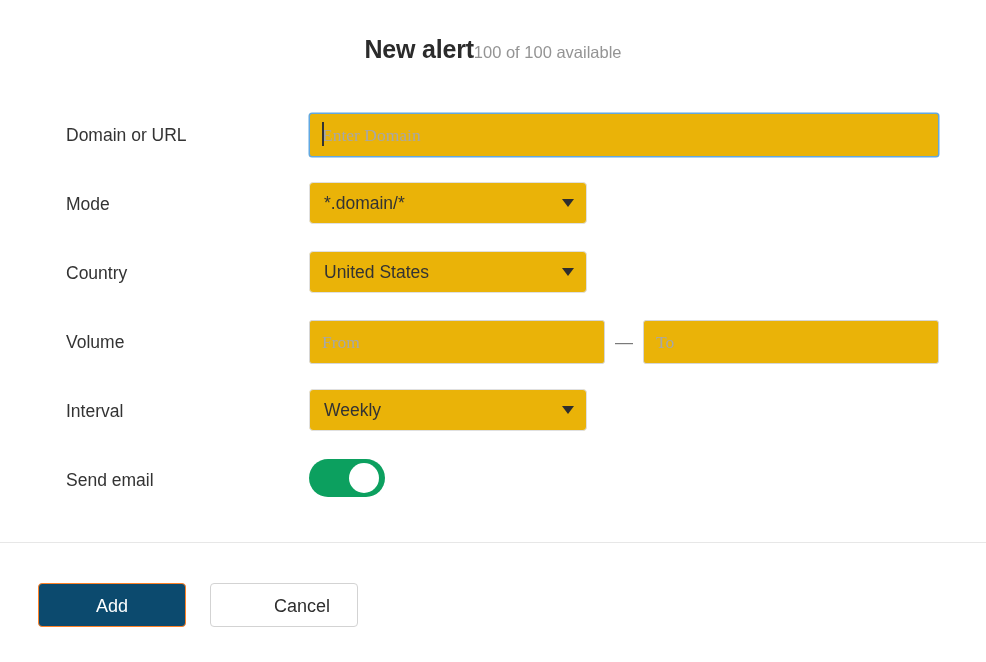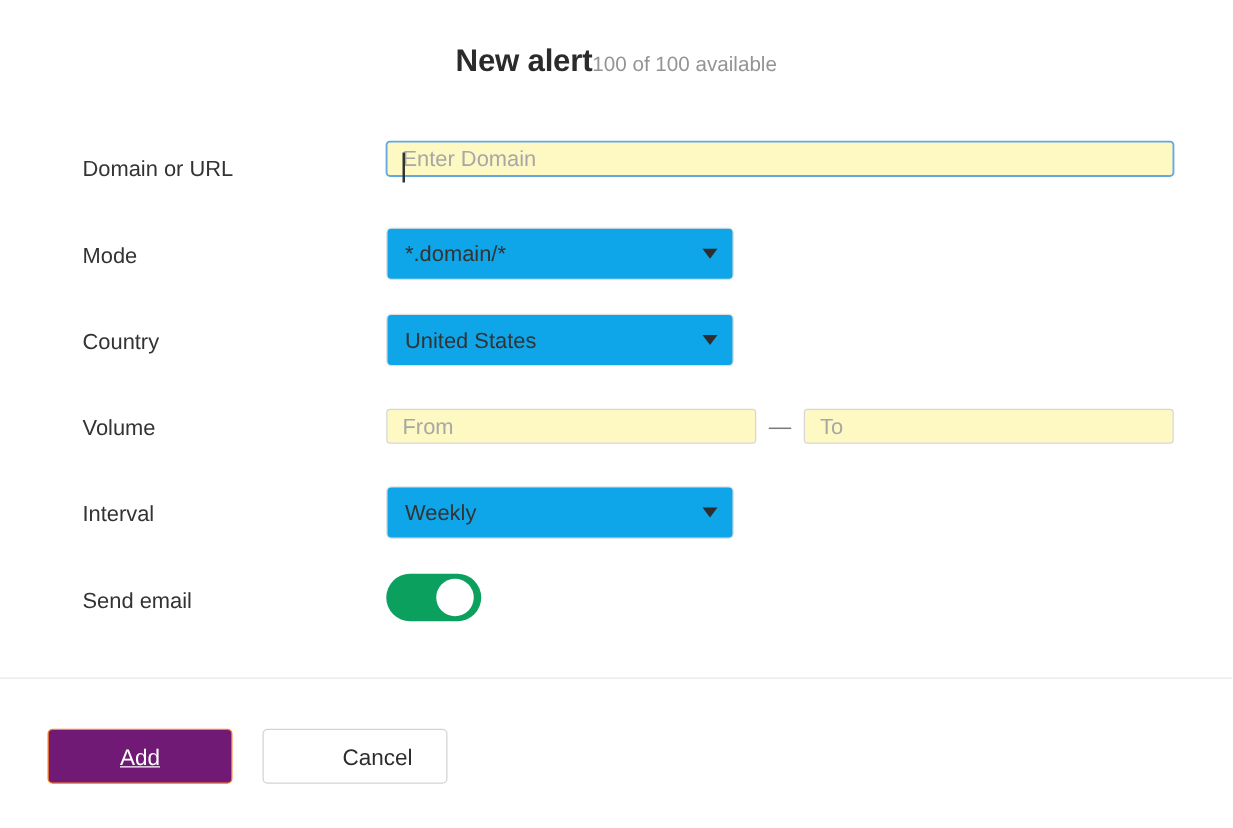--- a/index.html
+++ b/index.html
@@ -76,25 +76,25 @@
   }
   .row-control {
     flex: 1;
     display: flex;
     align-items: center;
   }
 
   
   .text-input {
     box-sizing: border-box;
-    height: 28px;
+    height: 44px;
     border: 1px solid #d6d6d6;
     border-radius: 3px;
-    background: #fef9c3;
-    font-family: Liberation Sans, sans-serif;
+    background: #eab308;
+    font-family: Liberation Serif, serif;
     font-size: 17.5px;
     color: #333333;
     padding: 0 12px;
     outline: none;
   }
   .text-input::placeholder {
     color: #a7a7a7;
     opacity: 1;
   }
   .text-input.focused {
@@ -130,21 +130,21 @@
   }
 
   
   .select-box {
     position: relative;
     box-sizing: border-box;
     width: 278px;
     height: 42px;
     border: 1px solid #e0e0e0;
     border-radius: 4px;
-    background: #0ea5e9;
+    background: #eab308;
     display: flex;
     align-items: center;
     padding: 0 34px 0 14px;
     font-size: 17.5px;
     color: #333333;
     cursor: pointer;
     white-space: nowrap;
     overflow: hidden;
   }
   .select-arrow {
@@ -204,24 +204,23 @@
     font-family: "Liberation Sans", sans-serif;
     font-size: 18px;
     line-height: 44px;
     text-align: center;
     cursor: pointer;
     user-select: none;
     border: 1px solid transparent;
     padding: 0;
   }
   .btn-primary {
-    background: #701a75;
+    background: #0c4a6e;
     color: #ffffff;
     border-color: #ff8126;
-    text-decoration: underline;
   }
   .btn-secondary {
     background: #ffffff;
     color: #2e2e2e;
     border-color: #d3d3d3;
     padding-left: 36px;
   }
 </style>
 </head>
 <body>

